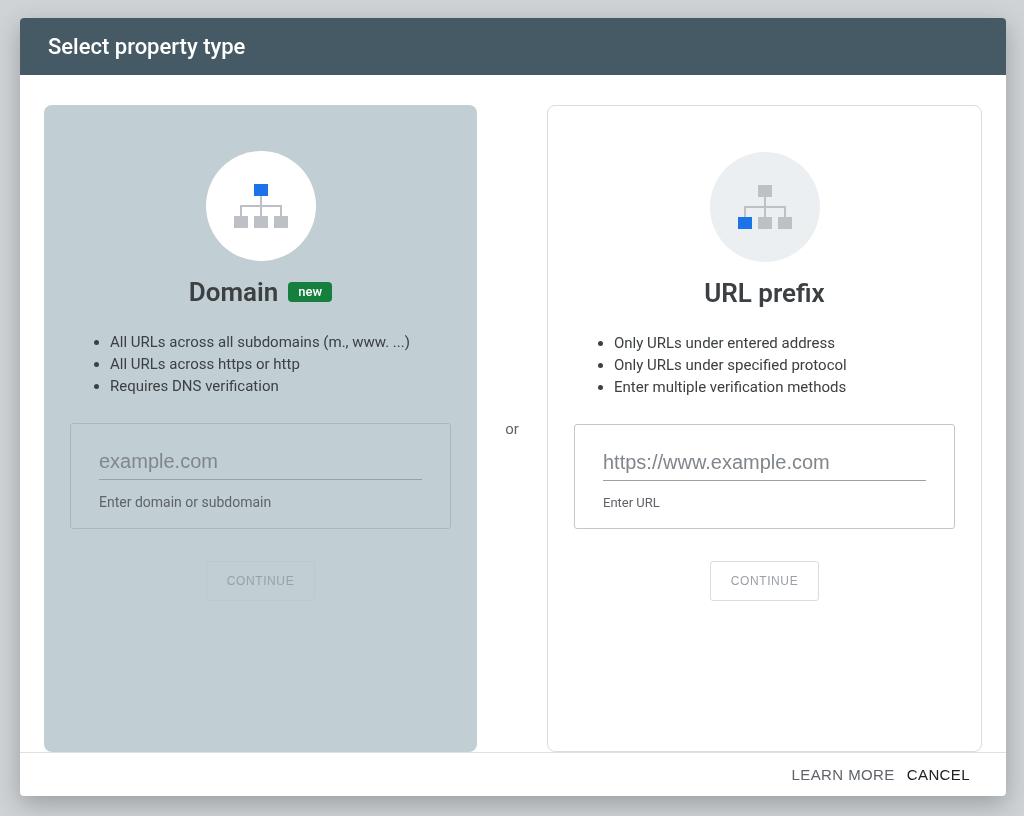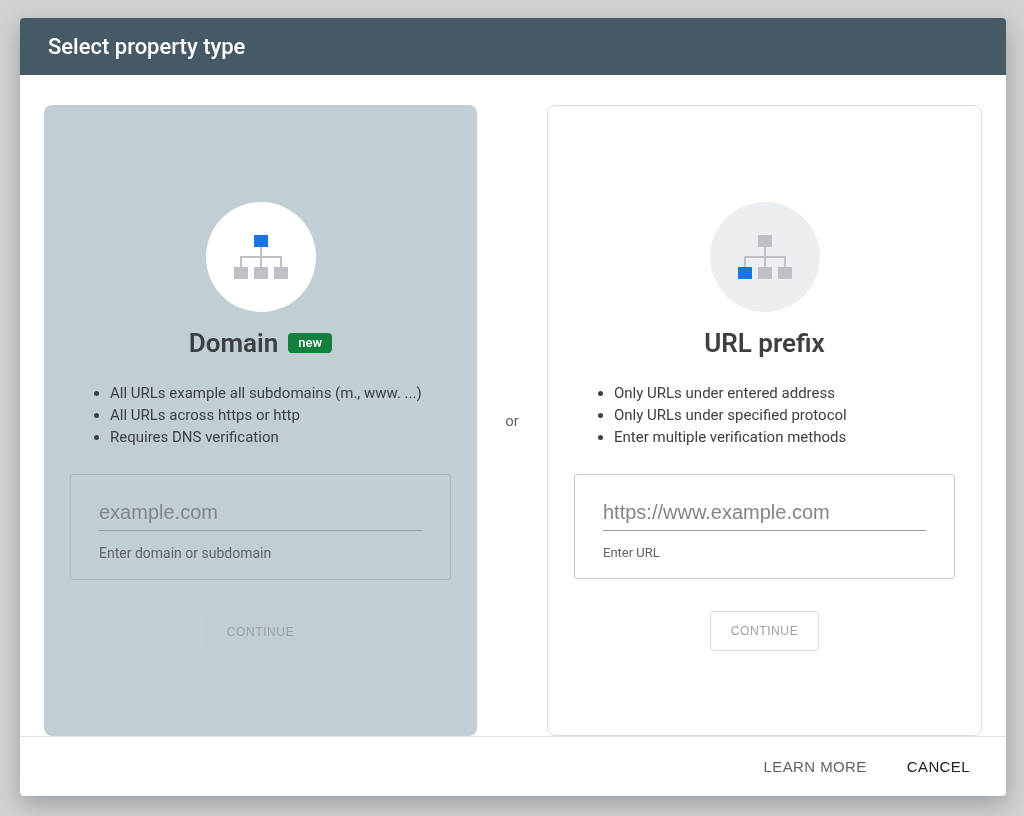--- a/index.html
+++ b/index.html
@@ -10,21 +10,21 @@
       background: #ffffff; border-radius: 4px; box-shadow: 0 8px 24px rgba(0,0,0,0.25);
       display: flex; flex-direction: column; overflow: hidden;
     }
     .dialog-header {
       height: 57px; background: #455a64; display: flex; align-items: center;
       padding: 0 28px; color: #fff; font-size: 22px; font-weight: 500;
     }
     .dialog-body { flex: 1; padding: 30px 24px 0 24px; display: flex; align-items: stretch; gap: 18px; }
     .card {
       flex: 1; border-radius: 8px; display: flex; flex-direction: column; align-items: center;
-      padding: 46px 26px 34px 26px; position: relative; justify-content: center;
+      padding: 46px 26px 34px 26px; position: relative;
     }
     .card.domain { background: #c1cfd4; }
     .card.urlprefix { background: #ffffff; border: 1px solid #dadce0; }
     .separator {
       width: 34px; display: flex; align-items: center; justify-content: center;
       color: #5f6368; font-size: 15px;
     }
     .icon-circle {
       width: 110px; height: 110px; border-radius: 50%;
       display: flex; align-items: center; justify-content: center; margin-bottom: 16px;
@@ -53,22 +53,22 @@
     .text-input::placeholder { color: #80868b; font-size: 20px; }
     .helper { margin-top: 14px; font-size: 14px; color: #5f6368; }
     .card.urlprefix .helper { font-size: 13px; }
     .continue-btn {
       border: 1px solid #c4c7c9; background: transparent; padding: 12px 20px;
       font-size: 12px; letter-spacing: 0.6px; color: #9aa0a6; font-weight: 500;
       border-radius: 3px; cursor: pointer;
     }
     .card.urlprefix .continue-btn { border-color: #dadce0; }
     .dialog-footer {
-      height: 60px; border-top: 1px solid #e0e0e0; display: flex; align-items: center;
-      justify-content: flex-end; gap: 40px; padding: 0 36px;
+      height: 44px; border-top: 1px solid #e0e0e0; display: flex; align-items: center;
+      justify-content: flex-end; gap: 12px; padding: 0 36px;
     }
     .footer-btn {
       border: none; background: none; font-size: 15px; letter-spacing: 0.4px;
       font-weight: 500; color: #5f6368; cursor: pointer;
     }
     .footer-btn.primary { color: #202124; text-align: right; }
     
     .sitemap { position: relative; width: 58px; height: 44px; }
     .sitemap .node { position: absolute; width: 14px; height: 12px; background: #bdc1c6; }
     .sitemap .node.top { left: 22px; top: 0; }
@@ -107,21 +107,21 @@
           <div class="node b1"></div>
             <div class="node b2"></div>
             <div class="node b3"></div>
         </div>
       </div>
       <div class="card-title">
         <span>Domain</span>
         <span class="badge">new</span>
       </div>
       <ul class="bullets">
-        <li>All URLs example all subdomains (m., www. ...)</li>
+        <li>All URLs across all subdomains (m., www. ...)</li>
         <li>All URLs across https or http</li>
         <li>Requires DNS verification</li>
       </ul>
       <div class="input-wrap">
         <input class="text-input" type="text" placeholder="example.com" style="">
         <div class="helper">Enter domain or subdomain</div>
       </div>
       <button class="continue-btn">CONTINUE</button>
     </div>
 

